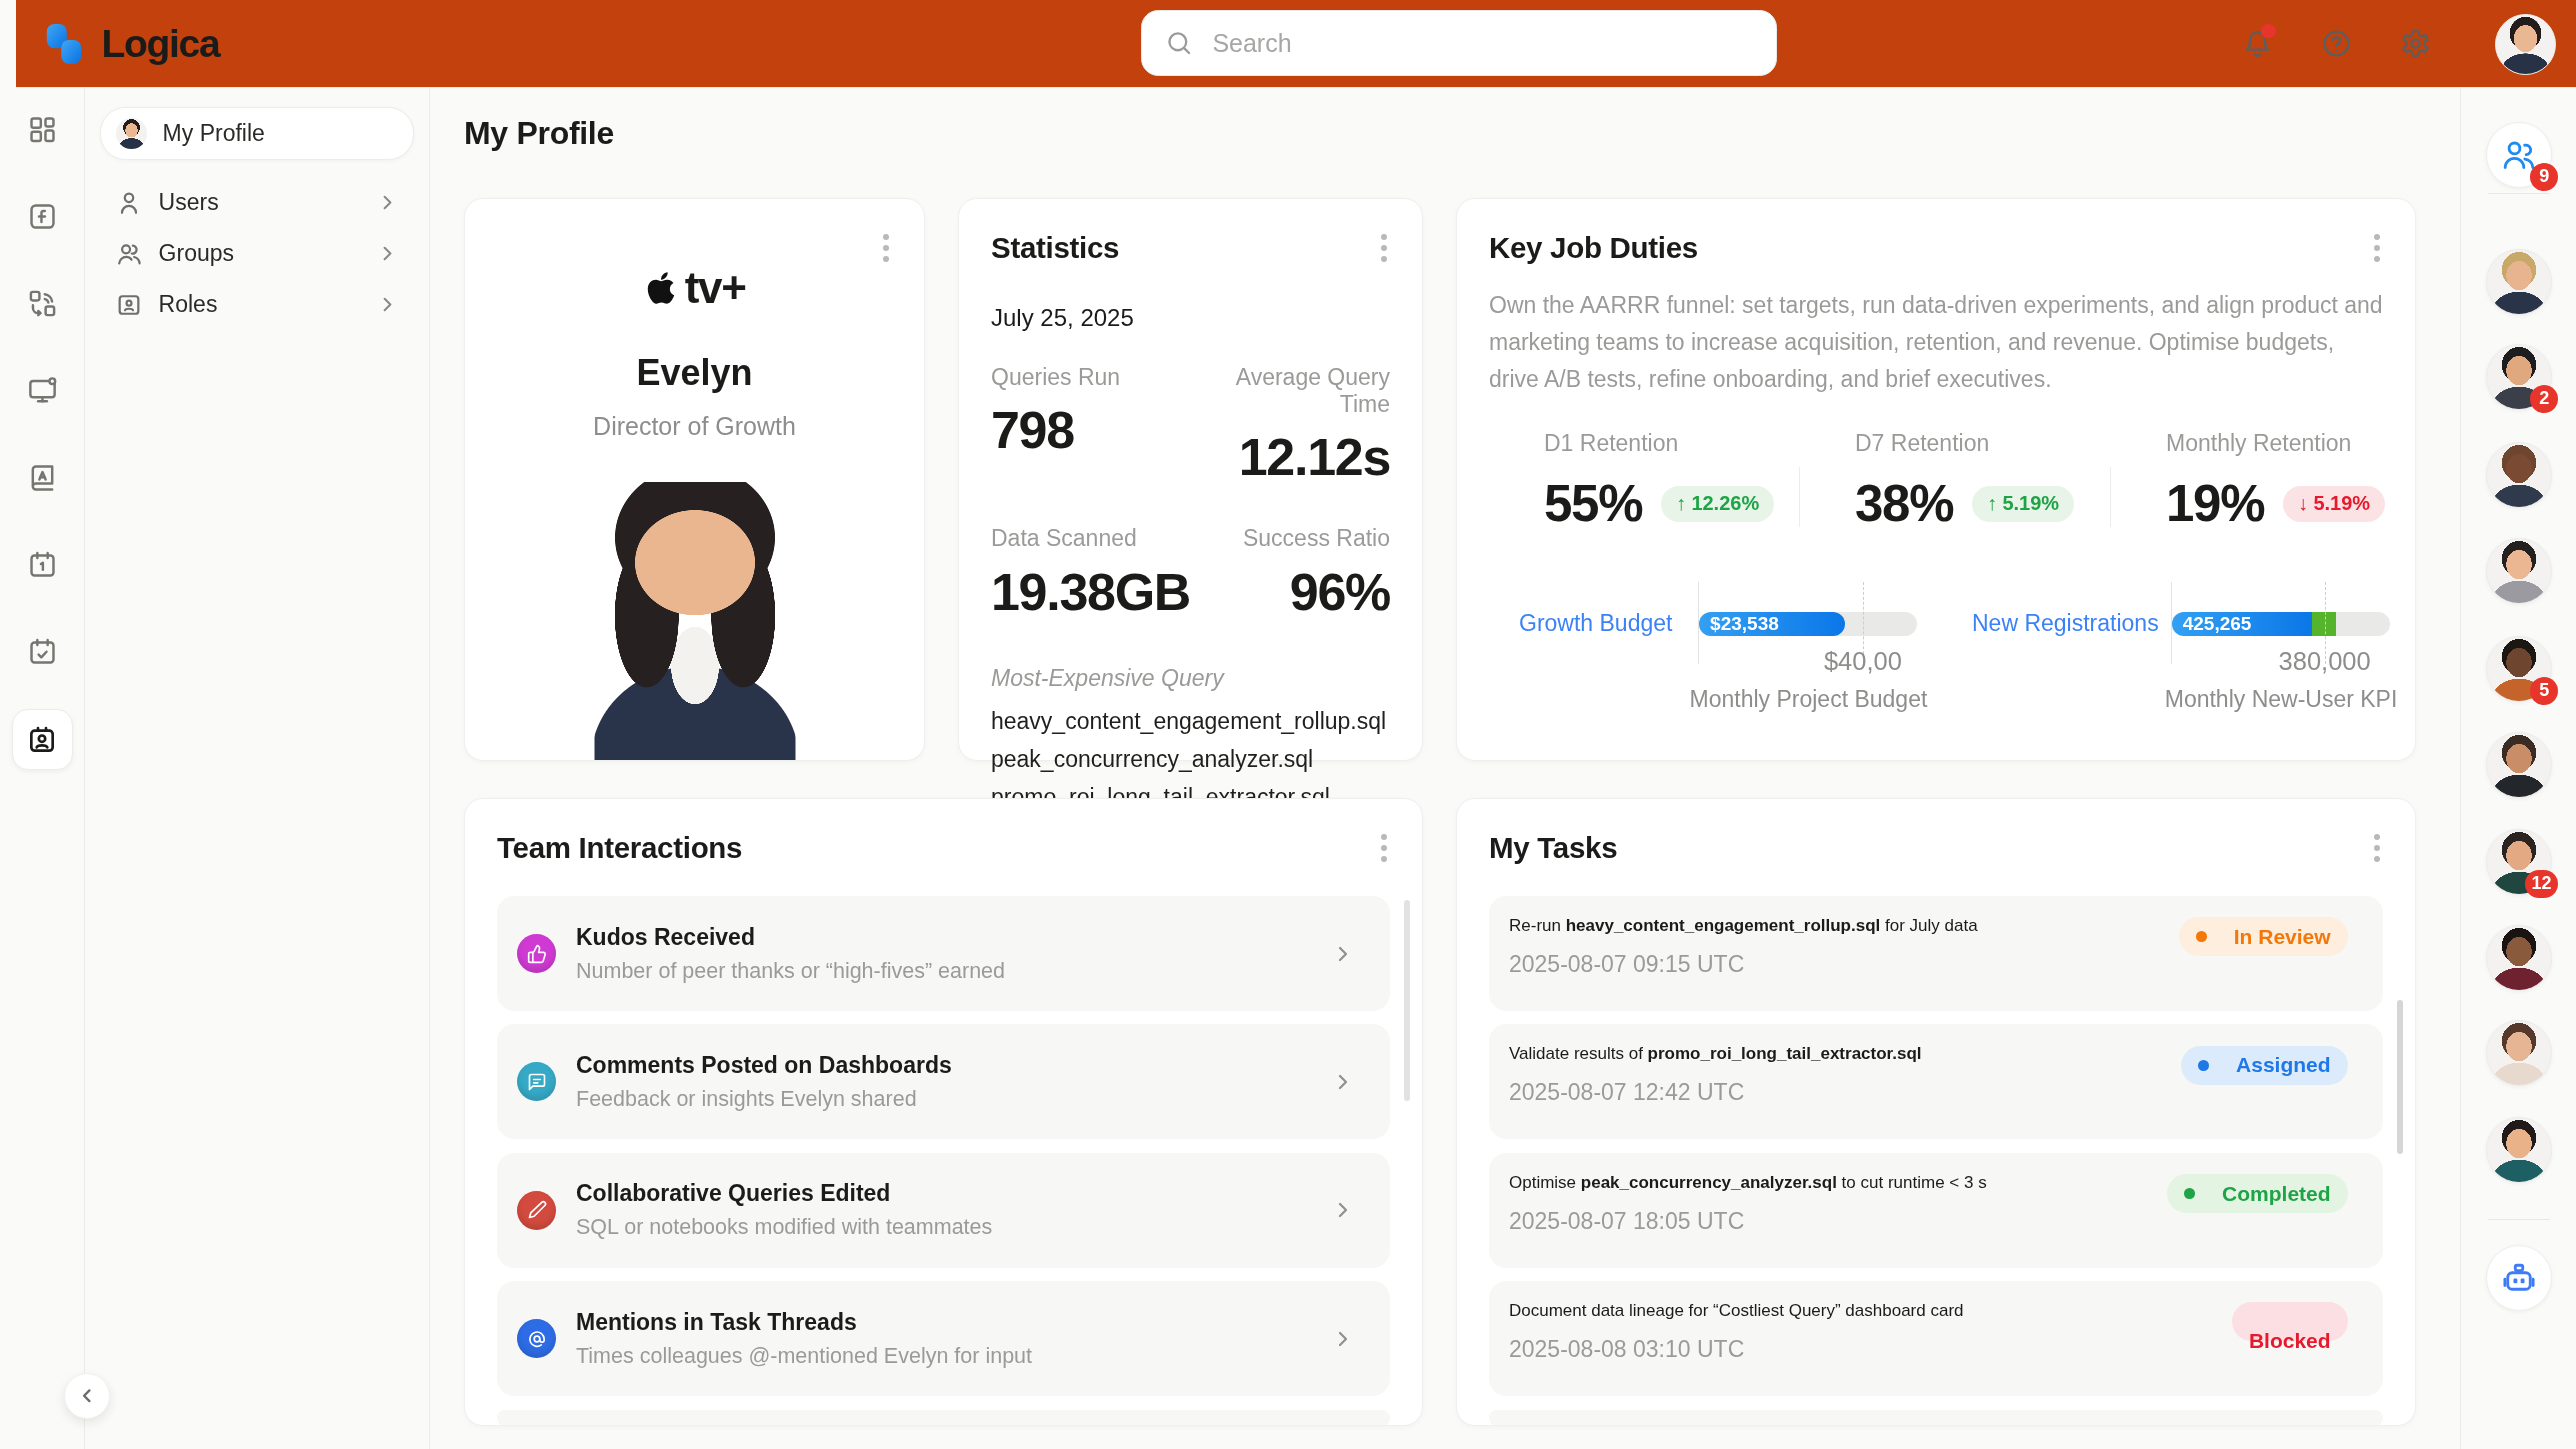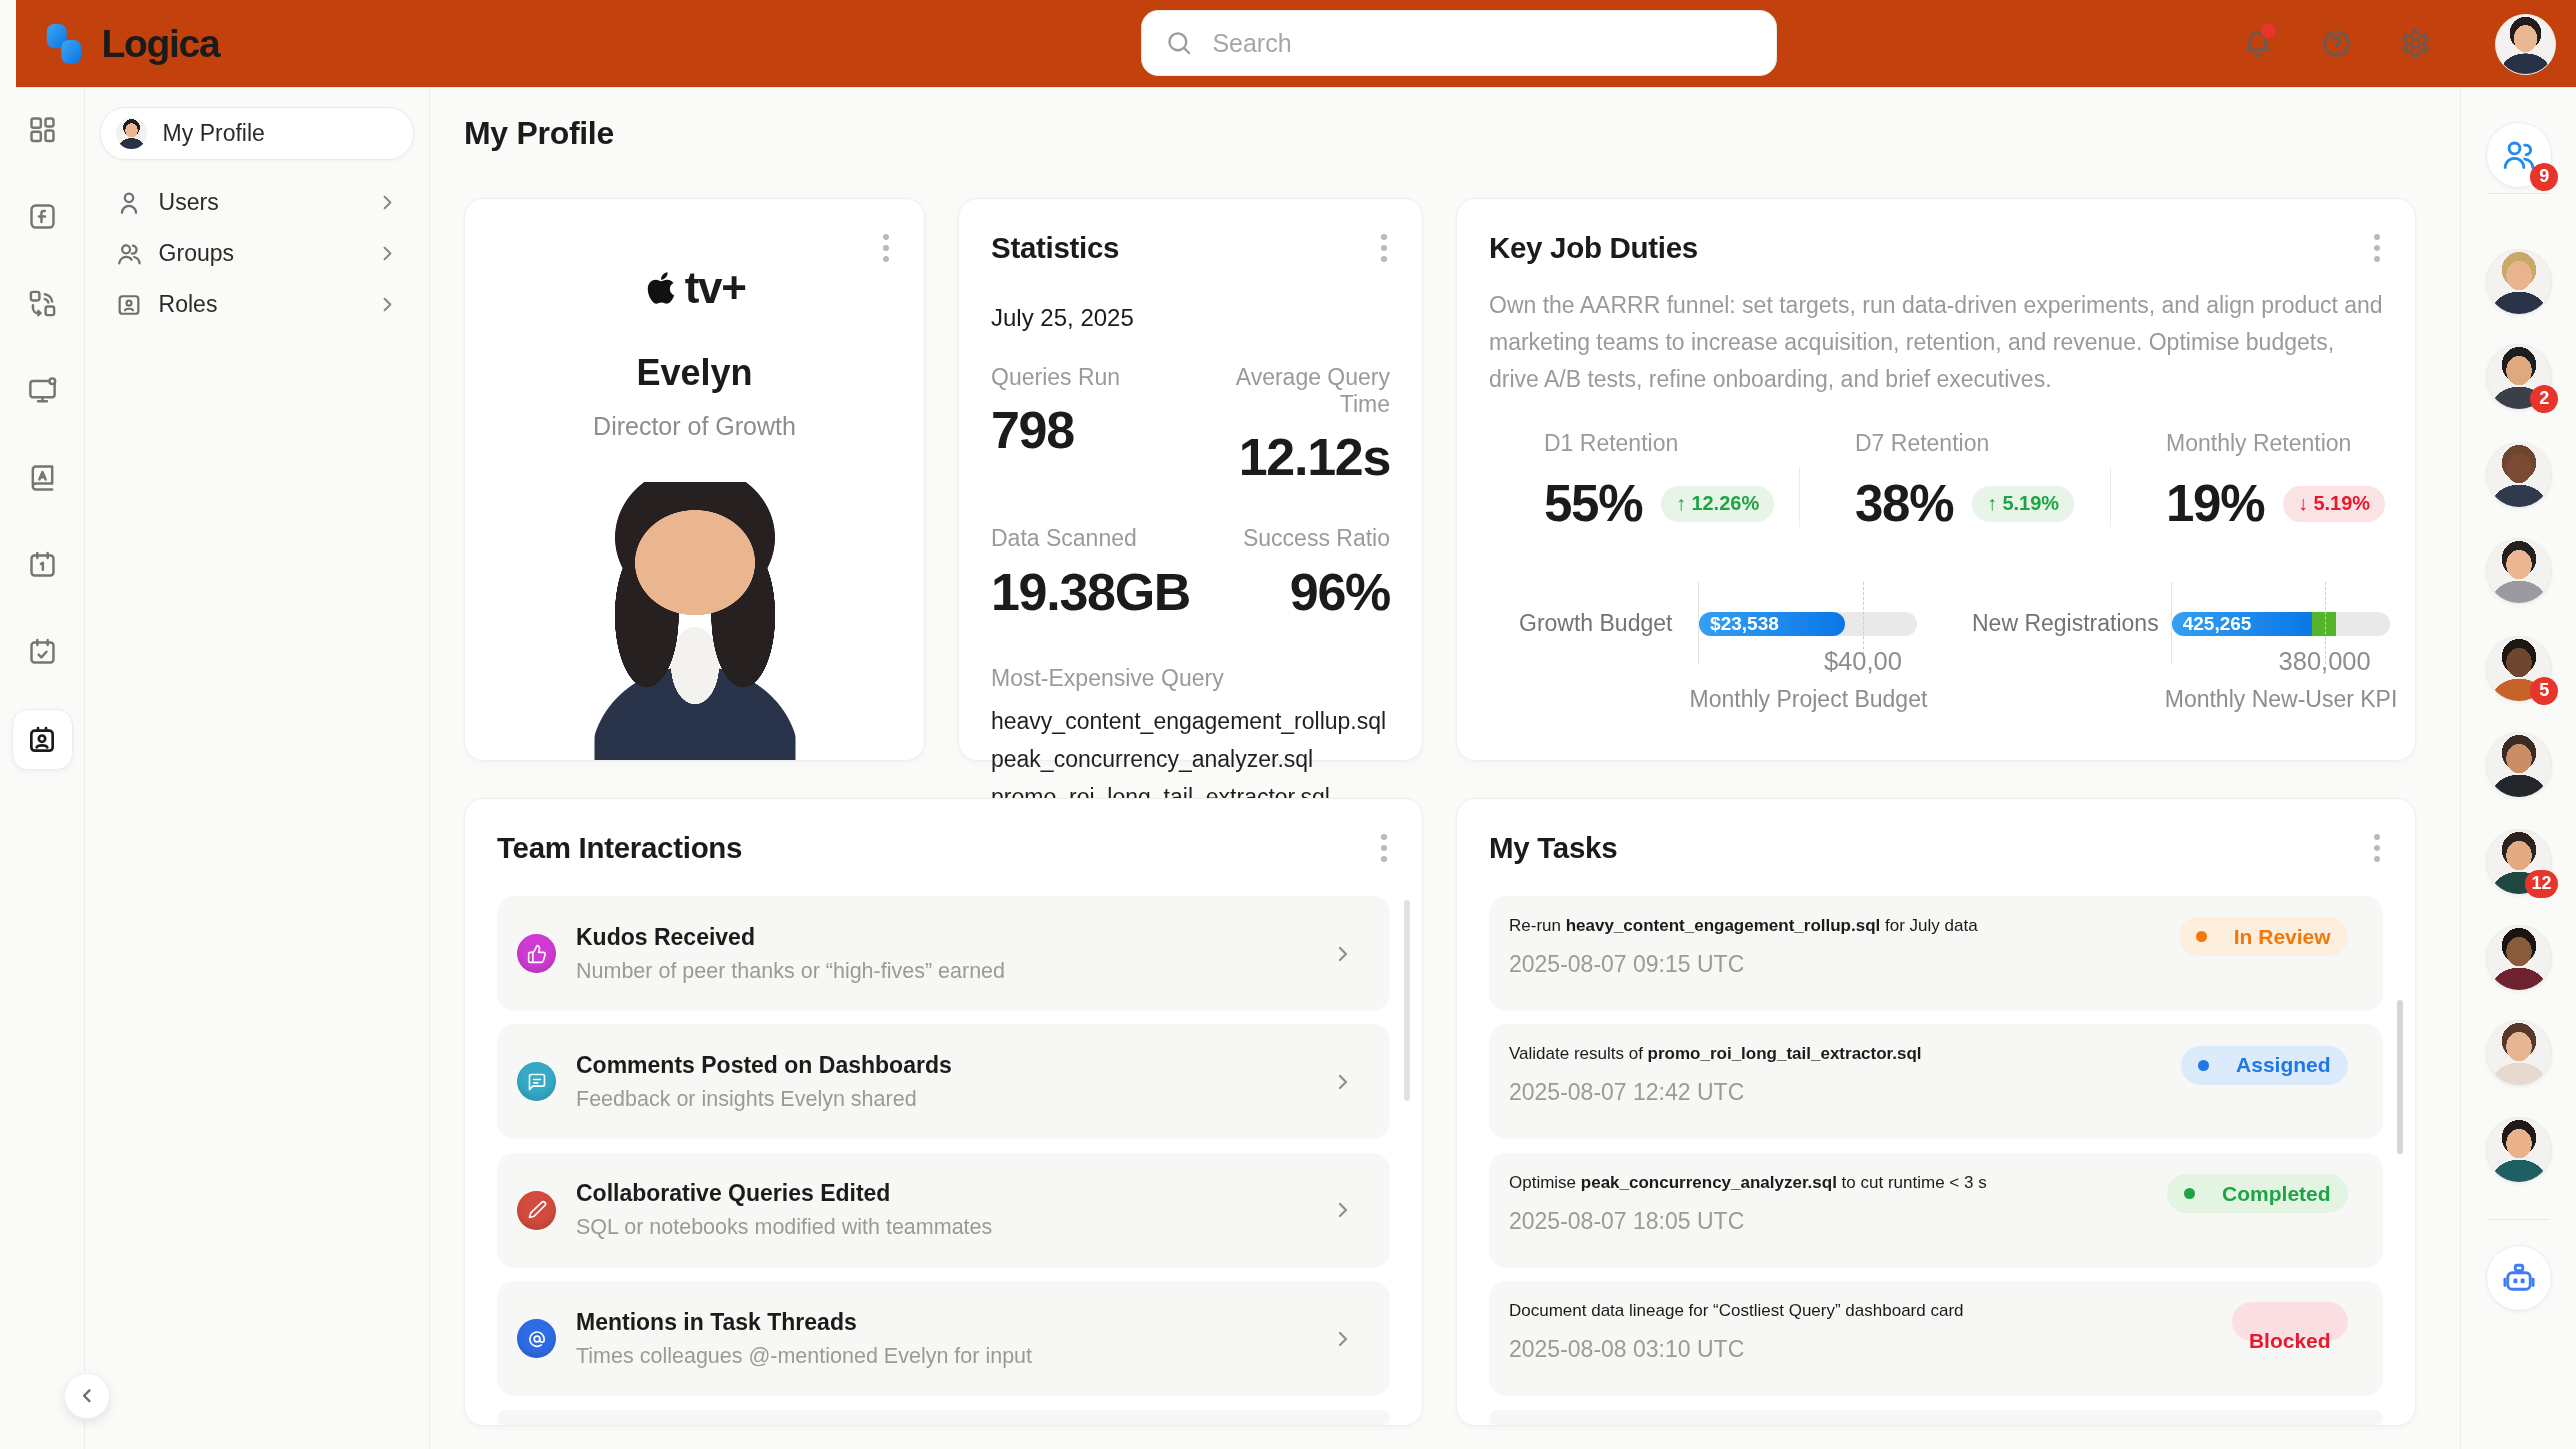--- a/index.html
+++ b/index.html
@@ -62,34 +62,34 @@
       radial-gradient(ellipse 12% 14% at 50% 66%, #f4f2ef 0 99%, transparent 100%),
       radial-gradient(ellipse 52% 34% at 50% 100%, #29334a 0 99%, transparent 100%),
       transparent;}
   
   .card-stats{left:528px;top:111px;width:465px;height:563px;padding:32px;}
   .stat-date{margin-top:39px;font-size:24px;}
   .stat-grid{margin-top:32px;display:grid;grid-template-columns:1fr 1fr;row-gap:38px;}
   .stat .lbl{font-size:23px;color:#9a9a98;}
   .stat .val{margin-top:9.4px;font-size:52px;font-weight:700;letter-spacing:-1.3px;}
   .stat.right{text-align:right;}
-  .exp-lbl{margin-top:43px;font-size:23px;color:#9a9a98;}
+  .exp-lbl{margin-top:43px;font-size:23px;color:#9a9a98;font-style:italic;}
   .exp-list{margin-top:10.7px;font-size:23px;line-height:38px;color:#1f1f1d;}
   
   .card-duties{left:1026px;top:111px;width:960px;height:563px;padding:32px;}
   .duties-desc{margin-top:21.5px;width:896px;font-size:23px;line-height:1.63;color:#9a9a98;}
   .ret-col{position:absolute;top:231px;}
   .ret-col .lbl{font-size:23px;color:#9a9a98;}
   .ret-row{margin-top:17.4px;display:flex;align-items:center;gap:19px;}
   .ret-val{font-size:51px;font-weight:700;letter-spacing:-1.3px;}
   .ret-pill{display:inline-flex;align-items:center;gap:5.4px;padding:6.7px 14.8px;border-radius:19px;font-size:20px;font-weight:600;}
   .ret-div{position:absolute;top:268px;width:1.3px;height:60px;background:#ececea;}
   .budget{position:absolute;top:411px;}
   .budget .brow{display:flex;align-items:center;}
-  .b-label{font-size:23px;color:#737373;white-space:nowrap;}
+  .b-label{font-size:23px;color:#3b82f6;white-space:nowrap;}
   .bar{position:relative;width:218px;height:24px;border-radius:12px;background:#e9e9e7;}
   .bar .fill{position:absolute;left:0;top:0;bottom:0;border-radius:12px;background:linear-gradient(90deg,#33a0f3,#0b77e8);
              display:flex;align-items:center;overflow:hidden;}
   .bar .fill span{padding-left:10.7px;font-size:19px;font-weight:600;color:#fff;white-space:nowrap;}
   .bar .over{position:absolute;top:0;bottom:0;background:#55b42c;border-radius:0;}
   .bar .tick{position:absolute;left:-1.3px;top:-29.5px;width:1.3px;height:82px;background:#e3e3e1;}
   .bar .marker{position:absolute;top:-29.5px;height:82px;border-left:1.3px dashed #cdcdcb;}
   .bar .target{position:absolute;top:35px;transform:translateX(-50%);font-size:25.5px;color:#8d8d8b;white-space:nowrap;}
   .bar .caption{position:absolute;left:50%;top:74px;transform:translateX(-50%);font-size:23px;color:#8d8d8b;white-space:nowrap;}
   

